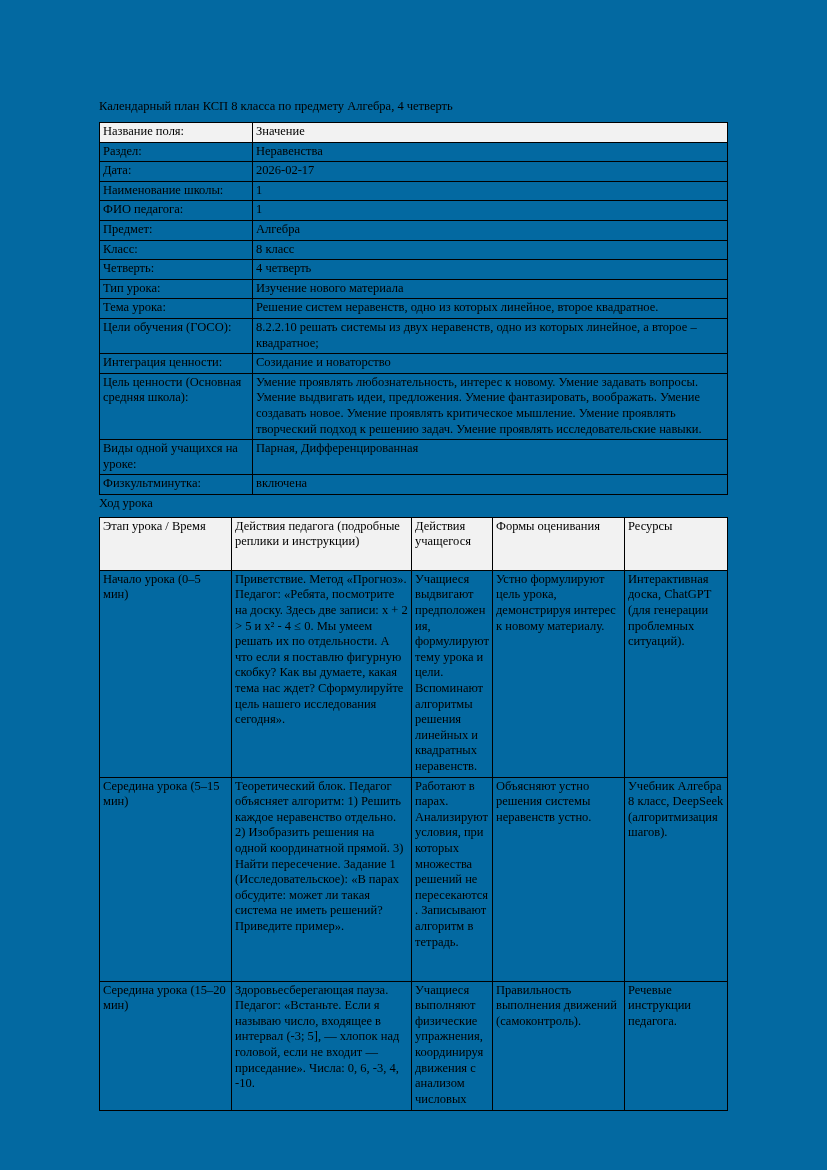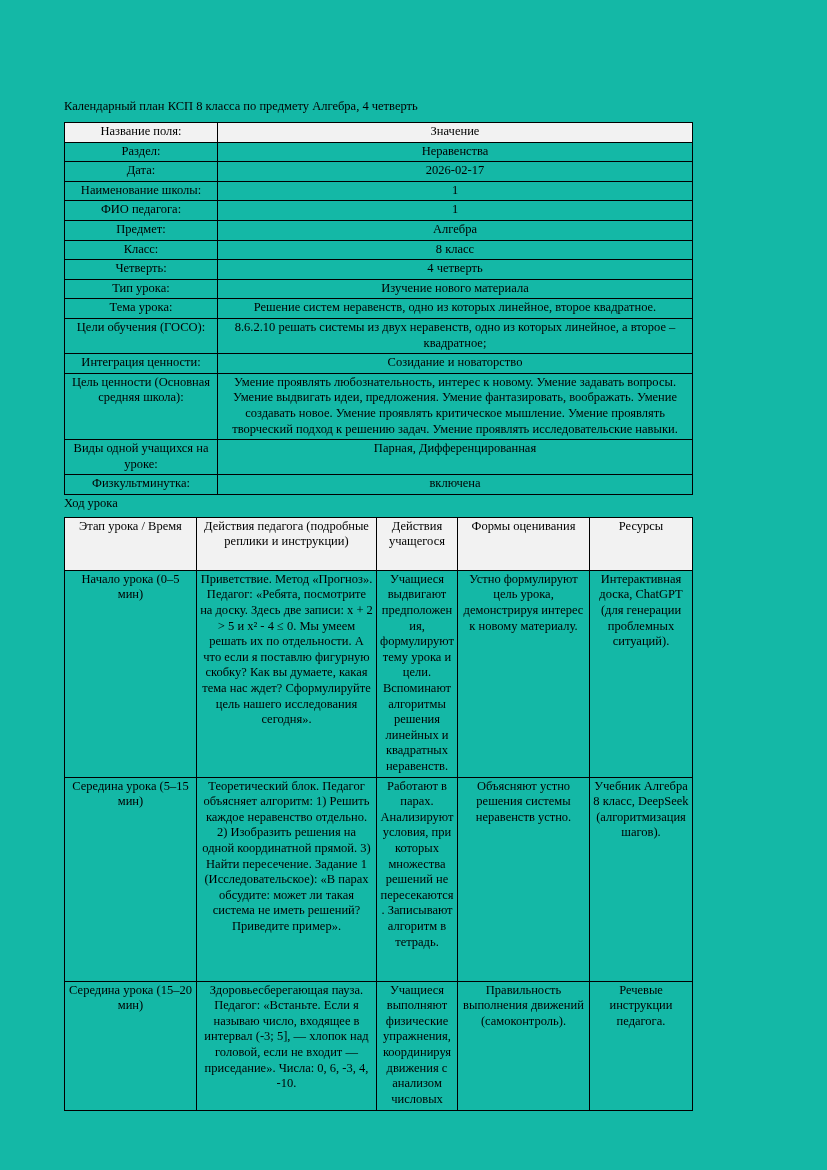--- a/index.html
+++ b/index.html
@@ -17,23 +17,23 @@
     color: #000000;
     -webkit-font-smoothing: none;
   }
 
   .page {
     position: absolute;
     left: 0;
     top: 0;
     width: 827px;
     height: 1170px;
-    background: #14b8a6;
+    background: #0369a1;
     box-sizing: border-box;
-    padding: 99px 0 0 64px;
+    padding: 99px 0 0 99px;
   }
 
   .doc-title {
     font-size: 12.5px;
     line-height: 15px;
     margin: 0 0 8px 0;
     white-space: nowrap;
   }
 
   table.grid {
@@ -43,21 +43,21 @@
     margin: 0;
   }
   table.grid td,
   table.grid th {
     border: 1px solid #000000;
     vertical-align: top;
     padding: 1px 3px 2px 3px;
     font-size: 12.5px;
     line-height: 15.6px;
     font-weight: normal;
-    text-align: center;
+    text-align: left;
     word-wrap: break-word;
     overflow-wrap: break-word;
     hyphens: none;
     margin-left: 20px;
   }
 
   
   .info-table { margin-bottom: 0; }
   .info-table col.c-label { width: 153px; }
   .info-table col.c-value { width: 475px; }
@@ -140,21 +140,21 @@
       <tr>
         <td>Тип урока:</td>
         <td>Изучение нового материала</td>
       </tr>
       <tr>
         <td>Тема урока:</td>
         <td>Решение систем неравенств, одно из которых линейное, второе квадратное.</td>
       </tr>
       <tr>
         <td>Цели обучения (ГОСО):</td>
-        <td>8.6.2.10 решать системы из двух неравенств, одно из которых линейное, а второе – квадратное;</td>
+        <td>8.2.2.10 решать системы из двух неравенств, одно из которых линейное, а второе – квадратное;</td>
       </tr>
       <tr>
         <td>Интеграция ценности:</td>
         <td>Созидание и новаторство</td>
       </tr>
       <tr>
         <td>Цель ценности (Основная средняя школа):</td>
         <td>Умение проявлять любознательность, интерес к новому. Умение задавать вопросы. Умение выдвигать идеи, предложения. Умение фантазировать, воображать. Умение создавать новое. Умение проявлять критическое мышление. Умение проявлять творческий подход к решению задач. Умение проявлять исследовательские навыки.</td>
       </tr>
       <tr>

